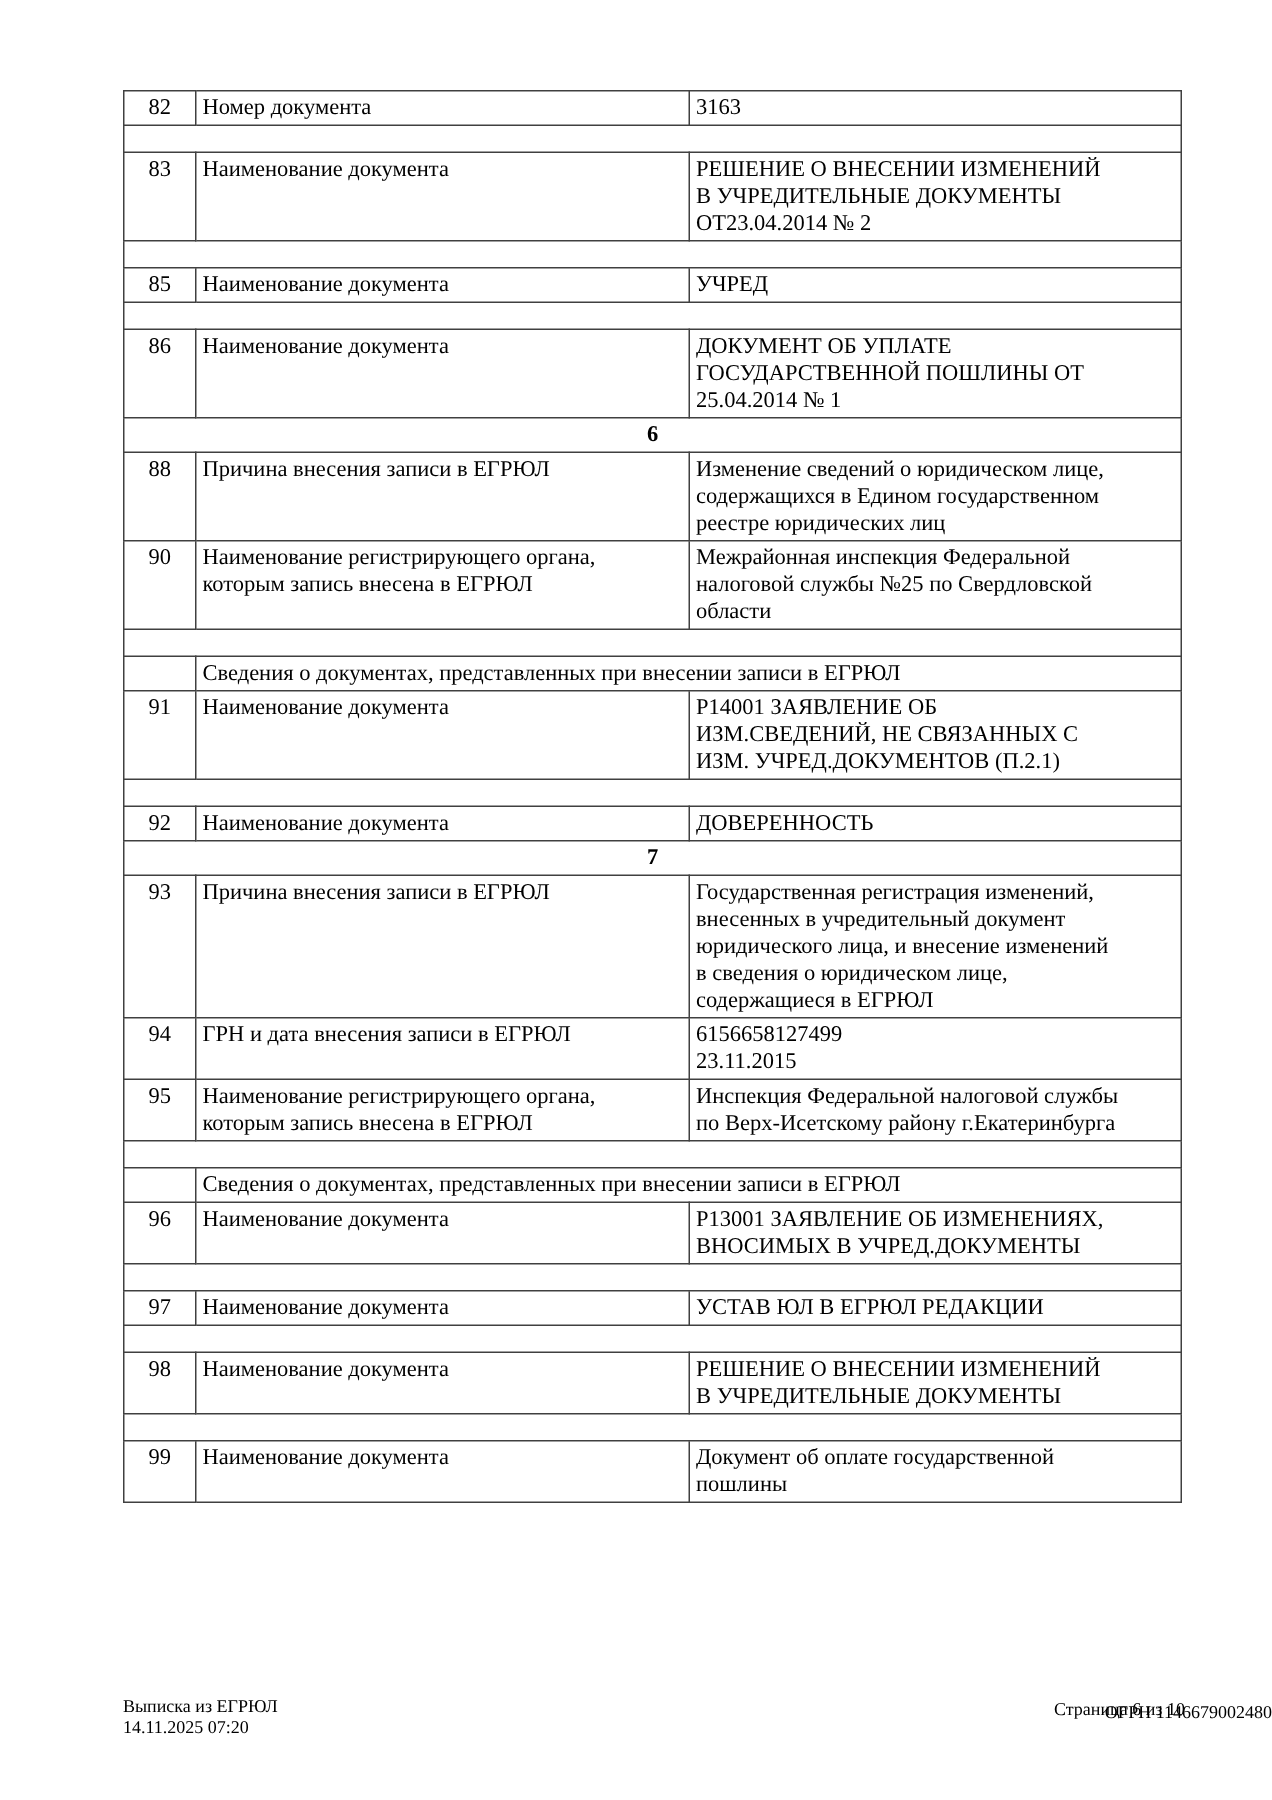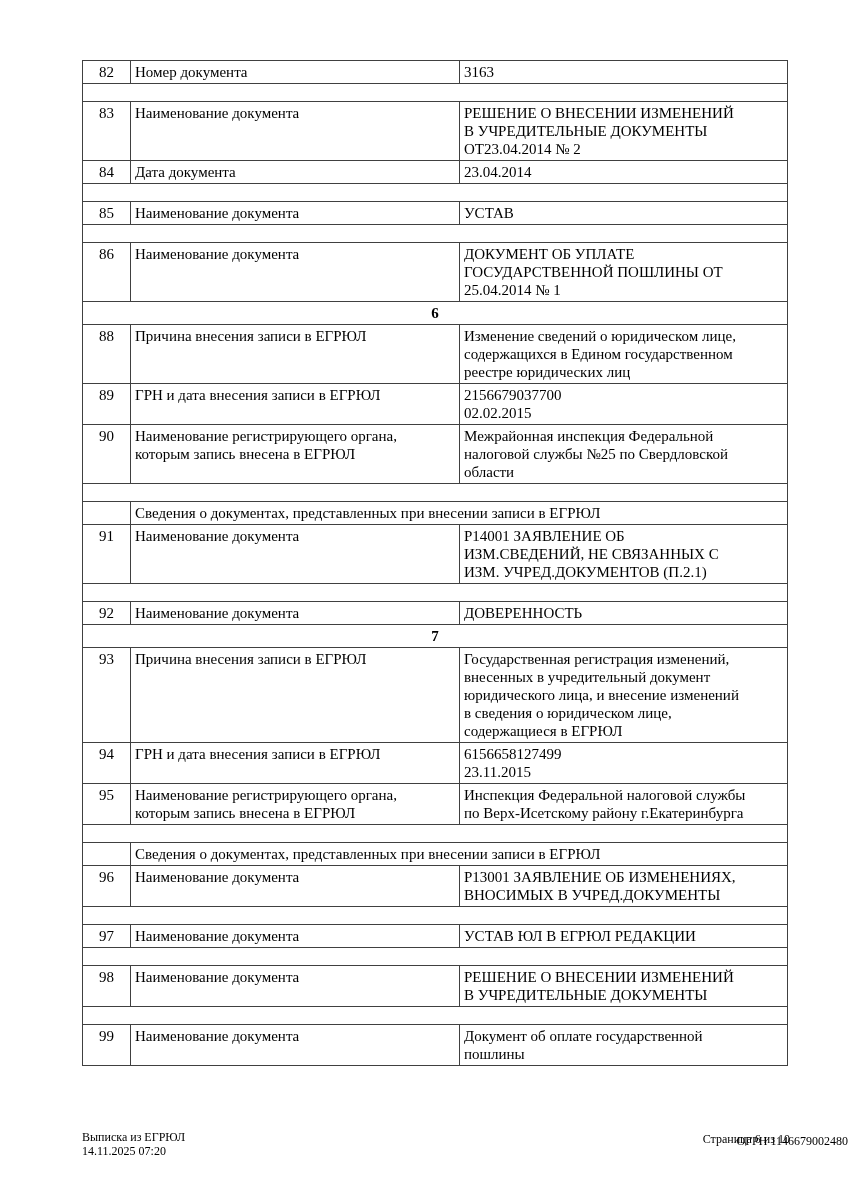--- a/index.html
+++ b/index.html
@@ -105,58 +105,47 @@
         <tr class="spacer-row">
           <td class="" colspan="3"></td>
         </tr>
         <tr>
           <td class="num">83</td>
           <td class="name">Наименование документа</td>
           <td class="val">РЕШЕНИЕ О ВНЕСЕНИИ ИЗМЕНЕНИЙ
 В УЧРЕДИТЕЛЬНЫЕ ДОКУМЕНТЫ
 ОТ23.04.2014 № 2</td>
         </tr>
-        <tr>
-          <td class="num">84</td>
-          <td class="name">Дата документа</td>
-          <td class="val">23.04.2014</td>
-        </tr>
         <tr class="spacer-row">
           <td class="" colspan="3"></td>
         </tr>
         <tr>
           <td class="num">85</td>
           <td class="name">Наименование документа</td>
-          <td class="val">УСТАВ</td>
+          <td class="val">УЧРЕД</td>
         </tr>
         <tr class="spacer-row">
           <td class="" colspan="3"></td>
         </tr>
         <tr>
           <td class="num">86</td>
           <td class="name">Наименование документа</td>
           <td class="val">ДОКУМЕНТ ОБ УПЛАТЕ
 ГОСУДАРСТВЕННОЙ ПОШЛИНЫ ОТ
 25.04.2014 № 1</td>
         </tr>
         <tr class="section-row">
           <td class="" colspan="3">6</td>
         </tr>
         <tr>
           <td class="num">88</td>
           <td class="name">Причина внесения записи в ЕГРЮЛ</td>
           <td class="val">Изменение сведений о юридическом лице,
 содержащихся в Едином государственном
 реестре юридических лиц</td>
-        </tr>
-        <tr>
-          <td class="num">89</td>
-          <td class="name">ГРН и дата внесения записи в ЕГРЮЛ</td>
-          <td class="val">2156679037700
-02.02.2015</td>
         </tr>
         <tr>
           <td class="num">90</td>
           <td class="name">Наименование регистрирующего органа,
 которым запись внесена в ЕГРЮЛ</td>
           <td class="val">Межрайонная инспекция Федеральной
 налоговой службы №25 по Свердловской
 области</td>
         </tr>
         <tr class="spacer-row">

